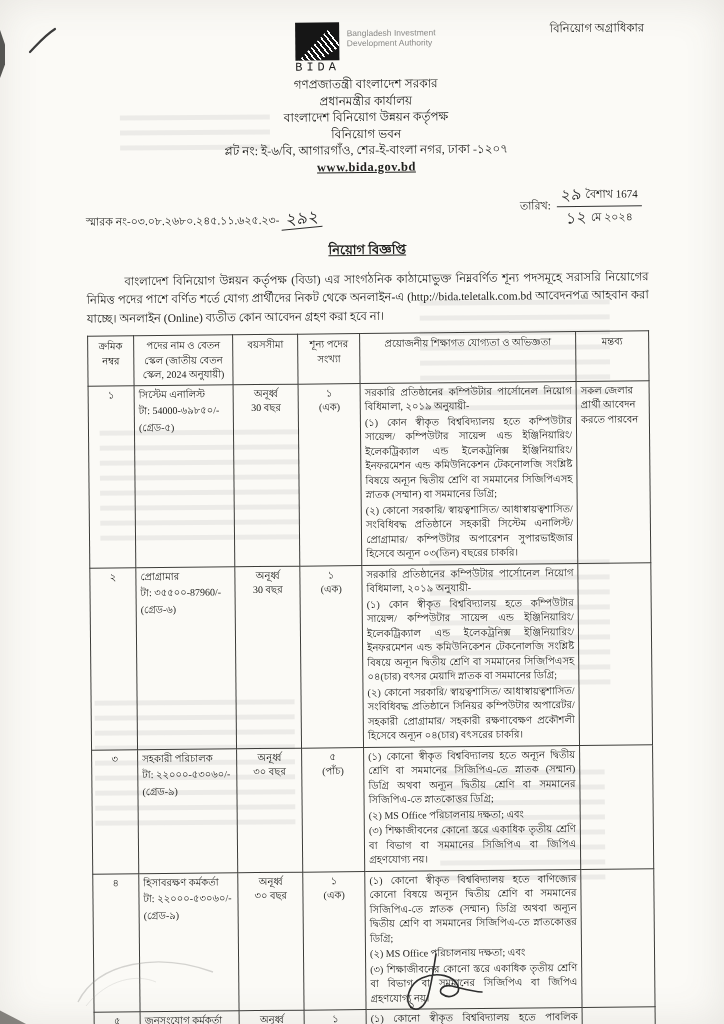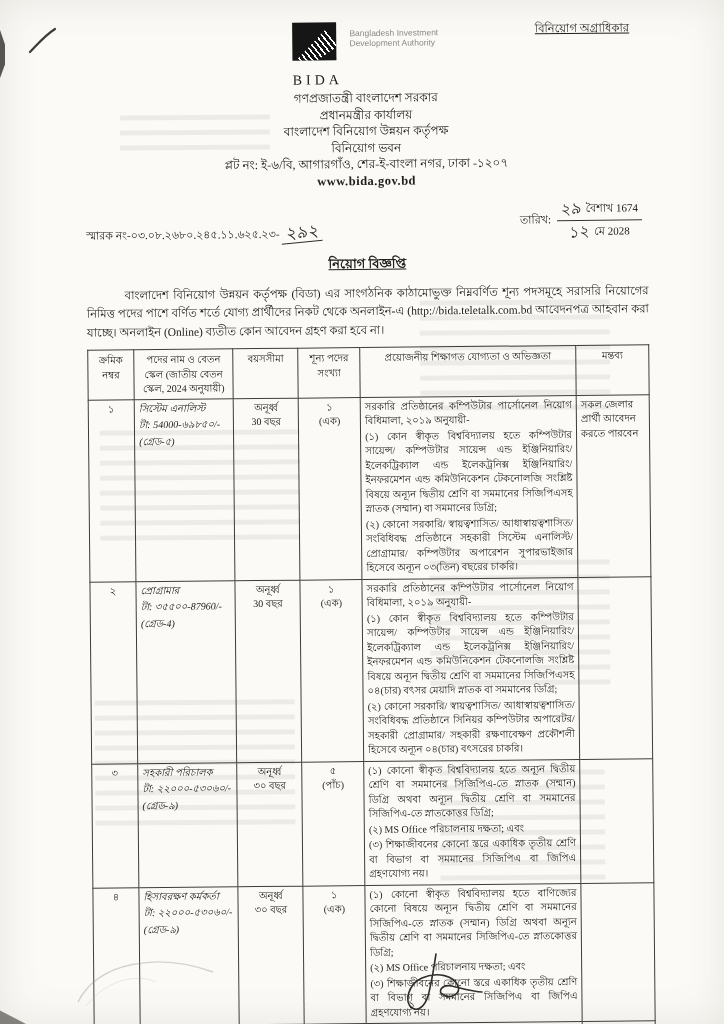--- a/index.html
+++ b/index.html
@@ -10,31 +10,31 @@
     font-family:"Liberation Serif","DejaVu Serif",serif; color:#20201e;
     box-shadow: inset 0 0 40px rgba(90,85,70,.12);
   }
   .doc { position:absolute; left:84px; top:14px; width:562px; transform:rotate(-0.55deg); transform-origin:50% 0; }
 
   
   .ghost { position:absolute; opacity:.07; filter:blur(.7px); transform:scaleX(-1) rotate(.4deg); pointer-events:none;
     background:repeating-linear-gradient(180deg,#3a3a3a 0 5px, transparent 5px 15px); }
 
   
-  .slogan { position:absolute; top:8px; right:17px; font-size:11.5px; text-decoration:underline; }
+  .slogan { position:absolute; top:8px; right:2px; font-size:11.5px; }
   .logo-row { display:flex; justify-content:center; align-items:flex-start; gap:7px; margin:8px 0 2px 0; }
   .logo-mark { width:44px; height:38px; background:#161616; position:relative; overflow:hidden; }
   .logo-mark::before { content:""; position:absolute; left:-6px; bottom:-10px; width:52px; height:42px;
     background:repeating-linear-gradient(52deg,transparent 0 3px,#fff 3px 4.6px);
     clip-path:polygon(0 100%, 78% 0, 100% 42%, 30% 100%); }
-  .logo-acronym { font-family:Liberation Serif, serif; font-size:14px; letter-spacing:4px; text-align:center; margin-top:12px; color:#1c1c1c; }
+  .logo-acronym { font-family:Liberation Mono, monospace; font-size:12px; letter-spacing:4px; text-align:center; margin-top:0; color:#1c1c1c; }
   .logo-org { font-family:"Liberation Sans",sans-serif; font-size:8.5px; line-height:1.2; color:#8a8a88; padding-top:6px; }
   .head-lines { text-align:center; font-size:12px; line-height:16.5px; }
   .head-site { text-align:center; font-size:12.5px; font-weight:bold; margin-top:1px; }
-  .head-site span { letter-spacing:.5px;text-align:center; }
+  .head-site span { text-decoration:underline; letter-spacing:.5px;text-align:center; }
 
   
   .memo-row { display:flex; justify-content:space-between; align-items:flex-end; margin-top:12px; font-size:11px; }
   .hand { font-family:"DejaVu Sans",sans-serif; display:inline-block; transform:rotate(-5deg) skewX(-8deg); font-size:17px; line-height:1; color:#2a2a2a; }
   .memo-left .hand { border-bottom:1.3px solid #2a2a2a; padding:0 4px 1px 4px; margin-left:3px; }
   .date-wrap { display:flex; align-items:center; gap:6px; margin-right:6px; }
   .date-frac { text-align:center; font-size:11px; }
   .date-top { border-bottom:1.2px solid #333; padding:0 4px 1px 4px; }
   .date-top .hand, .date-bot .hand { font-size:16px; margin-right:4px; position:relative; top:2px; }
   .date-bot { padding-top:1px; }
@@ -44,21 +44,21 @@
   .intro { margin-top:9px; font-size:11.5px; line-height:1.62; text-align:justify; text-indent:38px; }
 
   
   table { border-collapse:collapse; width:100%; margin-top:8px; table-layout:fixed; }
   th,td { border:1px solid #3d3d3a; font-size:10px; line-height:1.45; padding:2px 4px; vertical-align:top; }
   th { font-weight:normal; text-align:center; vertical-align:top; padding-top:3px; }
   td.c-serial { text-align:center; }
   td.c-age, td.c-vacancy { text-align:center; }
   td.c-qual { text-align:justify; }
   td.c-qual .qpara { margin-bottom:1px; }
-  td.c-post div { margin-bottom:2px;font-style:italic; }
+  td.c-post div { margin-bottom:2px; }
 
   
   .page-num { position:absolute; left:408px; top:996px; font-size:11px; }
   .signature { position:absolute; left:398px; top:948px; }
   .stray-arc { position:absolute; left:68px; top:944px; opacity:.35; }
   .tick-mark { position:absolute; left:26px; top:26px; }
 
   
   .edge-left { position:absolute; left:0; top:30px; width:5px; height:48px; background:#39393б; background:#3a3a37; clip-path:polygon(0 0,100% 30%,100% 72%,0 100%); opacity:.85; }
   .corner-bl { position:absolute; left:0; bottom:0; width:26px; height:16px; background:#55534e; clip-path:polygon(0 100%,0 15%,100% 100%); opacity:.7; }
@@ -112,21 +112,21 @@
       <div class="memo-left">
         <span>স্মারক নং-০৩.০৮.২৬৮০.২৪৫.১১.৬২৫.২৩-</span><span class="hand">২৯২</span>
       </div>
       <div class="date-wrap">
         <span>তারিখ:</span>
         <div class="date-frac">
           <div class="date-top">
             <span class="hand">২৯</span><span>বৈশাখ 1674</span>
           </div>
           <div class="date-bot">
-            <span class="hand">১২</span><span>মে 2028</span>
+            <span class="hand">১২</span><span>মে ২০২৪</span>
           </div>
         </div>
       </div>
     </div>
 
     <div class="title">নিয়োগ বিজ্ঞপ্তি</div>
 
     <div class="intro">বাংলাদেশ বিনিয়োগ উন্নয়ন কর্তৃপক্ষ (বিডা) এর সাংগঠনিক কাঠামোভুক্ত নিম্নবর্ণিত শূন্য পদসমূহে সরাসরি নিয়োগের নিমিত্ত পদের পাশে বর্ণিত শর্তে যোগ্য প্রার্থীদের নিকট থেকে অনলাইন-এ (http://bida.teletalk.com.bd আবেদনপত্র আহবান করা যাচ্ছে। অনলাইন (Online) ব্যতীত কোন আবেদন গ্রহণ করা হবে না।</div>
 
     <table>
@@ -169,21 +169,21 @@
               <div class="qpara">(১) কোন স্বীকৃত বিশ্ববিদ্যালয় হতে কম্পিউটার সায়েন্স/ কম্পিউটার সায়েন্স এন্ড ইঞ্জিনিয়ারিং/ ইলেকট্রিক্যাল এন্ড ইলেকট্রনিক্স ইঞ্জিনিয়ারিং/ ইনফরমেশন এন্ড কমিউনিকেশন টেকনোলজি সংশ্লিষ্ট বিষয়ে অন্যূন দ্বিতীয় শ্রেণি বা সমমানের সিজিপিএসহ স্নাতক (সম্মান) বা সমমানের ডিগ্রি;</div>
               <div class="qpara">(২) কোনো সরকারি/ স্বায়ত্বশাসিত/ আধাস্বায়ত্বশাসিত/ সংবিধিবদ্ধ প্রতিষ্ঠানে সহকারী সিস্টেম এনালিস্ট/ প্রোগ্রামার/ কম্পিউটার অপারেশন সুপারভাইজার হিসেবে অন্যূন ০৩(তিন) বছরের চাকরি।</div>
             </td>
             <td class="c-remark">সকল জেলার প্রার্থী আবেদন করতে পারবেন</td>
           </tr>
           <tr>
             <td class="c-serial">২</td>
             <td class="c-post">
               <div>প্রোগ্রামার</div>
               <div>টা: ৩৫৫০০-87960/-</div>
-              <div>(গ্রেড-4)</div>
+              <div>(গ্রেড-৬)</div>
             </td>
             <td class="c-age">
               <div>অনূর্ধ্ব</div>
               <div>30 বছর</div>
             </td>
             <td class="c-vacancy">
               <div>১</div>
               <div>(এক)</div>
             </td>
             <td class="c-qual">

